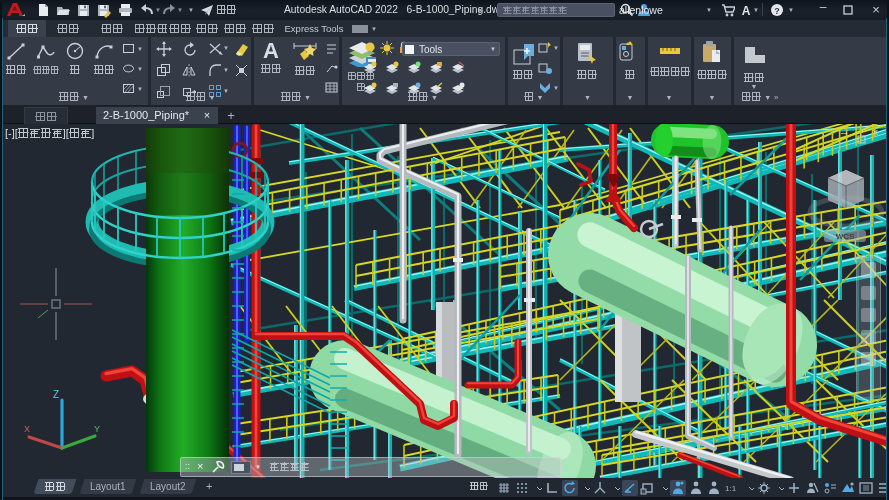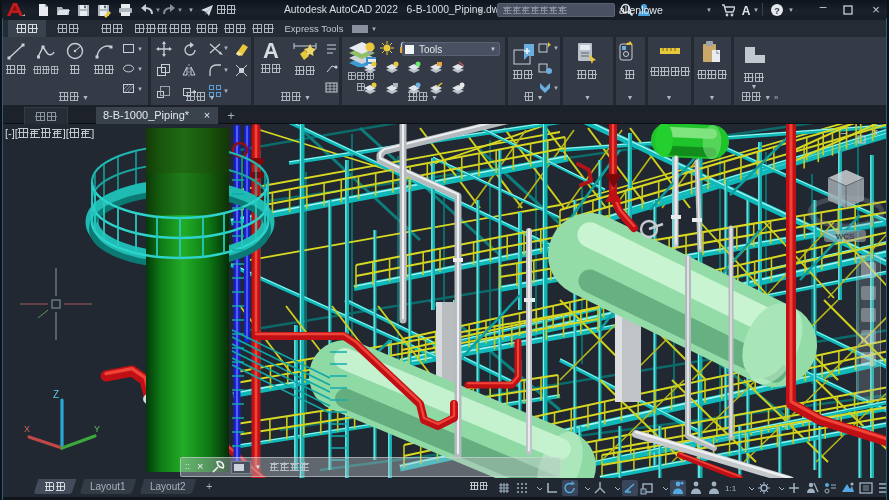--- a/index.html
+++ b/index.html
@@ -394,21 +394,21 @@
       </svg><div class="lab"><i class="z"></i><i class="z"></i><i class="z"></i></div></div>
     <div class="plabel" style="left:693px;width:38px"><span class="dropd">▼</span></div>
     <div class="pgap" style="left:731px"></div>
     <div class="bigbtn" style="left:737px;top:4px;width:34px"><svg width="30" height="28" viewBox="0 0 30 28" style="">
         <path d="M6 6v16h20v-8H16V6z" fill="#c4c9cf"></path>
       </svg><div class="lab"><i class="z"></i><i class="z"></i><div class="dropd">▼</div></div></div>
     <div class="plabel" style="left:733px;width:60px;text-align:left;padding-left:8px"><i class="z"></i><i class="z"></i> <span class="dropd">▼</span> <span class="dropd" style="font-size:8px">»</span></div>
   </div>
 <div id="ftabs">
     <span class="ftab" style="left:24px;width:44px;color:#9ba3ad;background:#272d36;border:1px solid #343b45;border-bottom:none"><i class="z"></i><i class="z"></i></span>
-    <span class="ftab" style="left:96px;width:100px;color:#e4e8ed;background:#3a424e">8-B-1000_Piping*</span>
+    <span class="ftab" style="left:96px;width:100px;color:#e4e8ed;background:#3a424e">2-B-1000_Piping*</span>
     <span class="ftab" style="left:196px;width:22px;color:#e4e8ed;background:#3a424e">×</span>
     <span class="ftab" style="left:222px;width:18px;color:#aab2bc;font-size:13px">+</span>
   </div>
 <div id="vp">
     <svg width="889" height="354" viewBox="0 124 889 354" style="position:absolute;left:0;top:0">
       <defs>
         <linearGradient id="col" x1="0" y1="0" x2="1" y2="0">
           <stop offset="0" stop-color="#03380a"></stop>
           <stop offset="0.18" stop-color="#0f7a16"></stop>
           <stop offset="0.45" stop-color="#23ad27"></stop>

